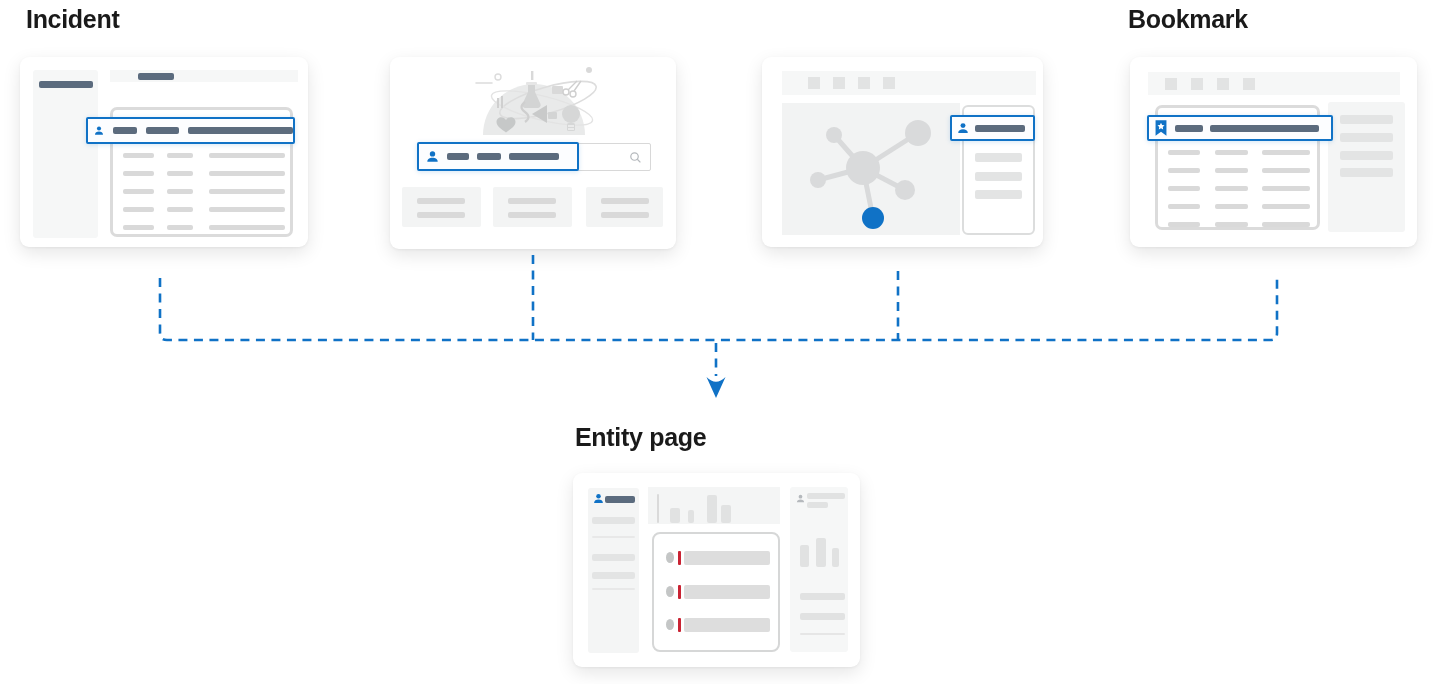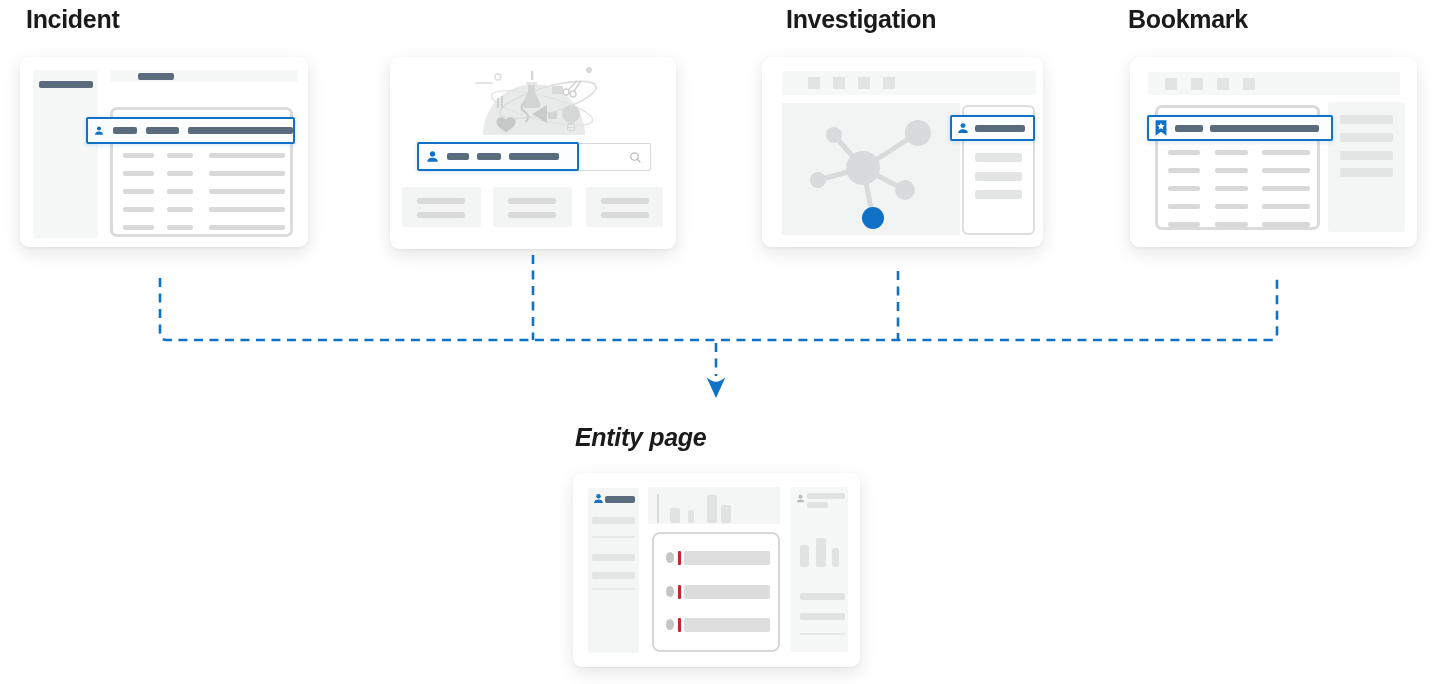--- a/index.html
+++ b/index.html
@@ -48,23 +48,22 @@
   .fill-gray{fill:#b5b9bd;}
   .dot{position:absolute;background:#c4c6c6;border-radius:50%;}
   .redtick{position:absolute;width:3px;background:var(--alert-red,#c92333);border-radius:1px;}
 </style>
 </head>
 <body>
 
 <div id="canvas">
 
   <div class="title" style="left:26px;top:5px;">Incident</div>
-  <div class="title" style="left:786px;top:5px;">Investigation</div>
   <div class="title" style="left:1128px;top:5px;">Bookmark</div>
-  <div class="title" style="left:575px;top:423px;font-style:italic;">Entity page</div>
+  <div class="title" style="left:575px;top:423px;">Entity page</div>
 
   <div class="card" style="left:20px;top:57px;width:288px;height:190px;">
     <div class="panel lightpanel" style="left:13px;top:13px;width:65px;height:168px;border-radius:3px;">
       <i class="bar slate" style="left:6px;top:11px;width:54px;height:7px;"></i>
     </div>
     <div class="panel lightpanel" style="left:90px;top:13px;width:188px;height:12px;">
       <i class="bar slate" style="left:28px;top:3px;width:36px;height:7px;"></i>
     </div>
     <div class="mocktable" style="left:90px;top:50px;width:183px;height:130px;"></div>
     <div class="rows inc-rows" style="left:103px;top:96px;">

